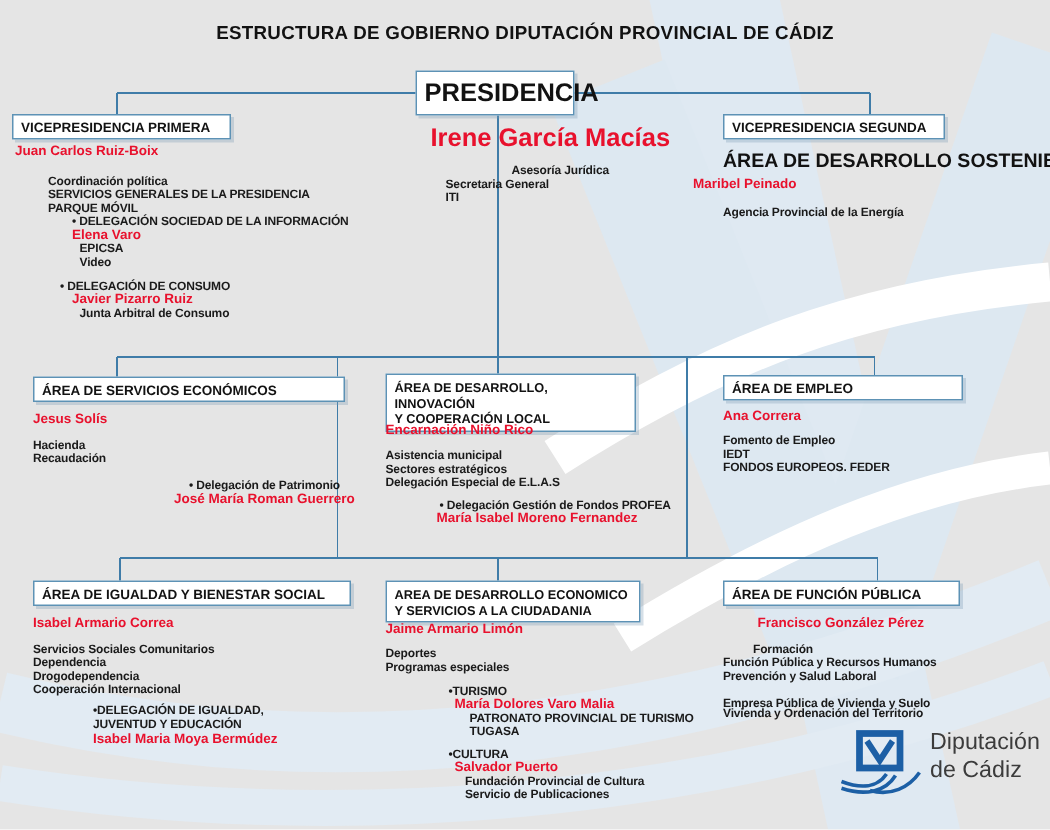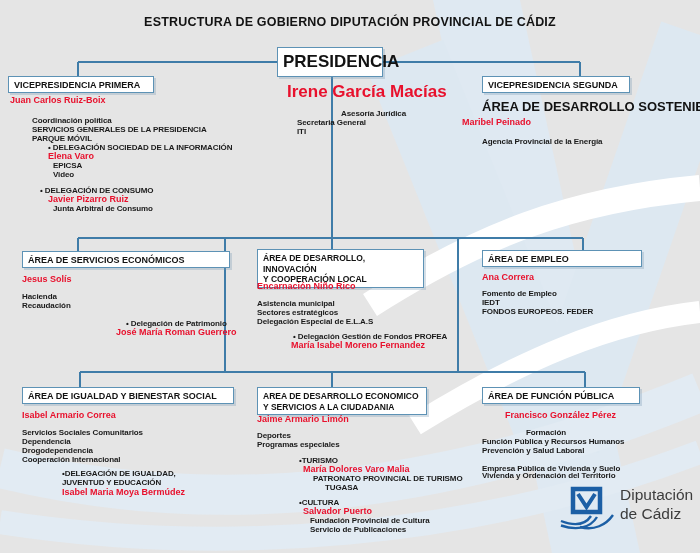--- a/index.html
+++ b/index.html
@@ -136,31 +136,31 @@
   <div class="box two" style="left:257px;top:387px;width:158px;">
     <span>AREA DE DESARROLLO ECONOMICO</span><br>
     <span>Y SERVICIOS A LA CIUDADANIA</span>
   </div>
   <div class="nm" style="left:257px;top:414px;">Jaime Armario Limón</div>
   <div class="ln" style="left:257px;top:431px;">Deportes</div>
   <div class="ln" style="left:257px;top:440px;">Programas especiales</div>
   <div class="ln" style="left:299px;top:456px;">•TURISMO</div>
   <div class="nm" style="left:303px;top:464px;">María Dolores Varo Malia</div>
   <div class="ln" style="left:313px;top:474px;">PATRONATO PROVINCIAL DE TURISMO</div>
-  <div class="ln" style="left:313px;top:483px;margin-left:12px;">TUGASA</div>
+  <div class="ln" style="left:313px;top:483px;">TUGASA</div>
   <div class="ln" style="left:299px;top:498px;">•CULTURA</div>
   <div class="nm" style="left:303px;top:506px;">Salvador Puerto</div>
   <div class="ln" style="left:310px;top:516px;">Fundación Provincial de Cultura</div>
   <div class="ln" style="left:310px;top:525px;">Servicio de Publicaciones</div>
 
   <div class="box" style="left:482px;top:387px;width:146px;">
     <span>ÁREA DE FUNCIÓN PÚBLICA</span>
   </div>
   <div class="nm" style="left:482px;top:410px;margin-left:23px;">Francisco González Pérez</div>
-  <div class="ln" style="left:506px;top:428px;padding-left:20px;">Formación</div>
+  <div class="ln" style="left:482px;top:428px;padding-left:20px;">Formación</div>
   <div class="ln" style="left:482px;top:437px;">Función Pública y Recursos Humanos</div>
   <div class="ln" style="left:482px;top:446px;">Prevención y Salud Laboral</div>
   <div class="ln" style="left:482px;top:455px;margin-top:16px;">Vivienda y Ordenación del Territorio</div>
   <div class="ln" style="left:482px;top:464px;">Empresa Pública de Vivienda y Suelo</div>
 
   <div class="logo">
     <svg width="54" height="46" viewBox="0 0 54 46" aria-hidden="true">
       <rect x="13" y="3" width="27" height="23" fill="none" stroke="#1c5fa5" stroke-width="4.5"></rect>
       <path d="M18,8 L26.5,21 L35,8" fill="none" stroke="#1c5fa5" stroke-width="4"></path>
       <g fill="none" stroke="#1c5fa5" stroke-width="2.4">

